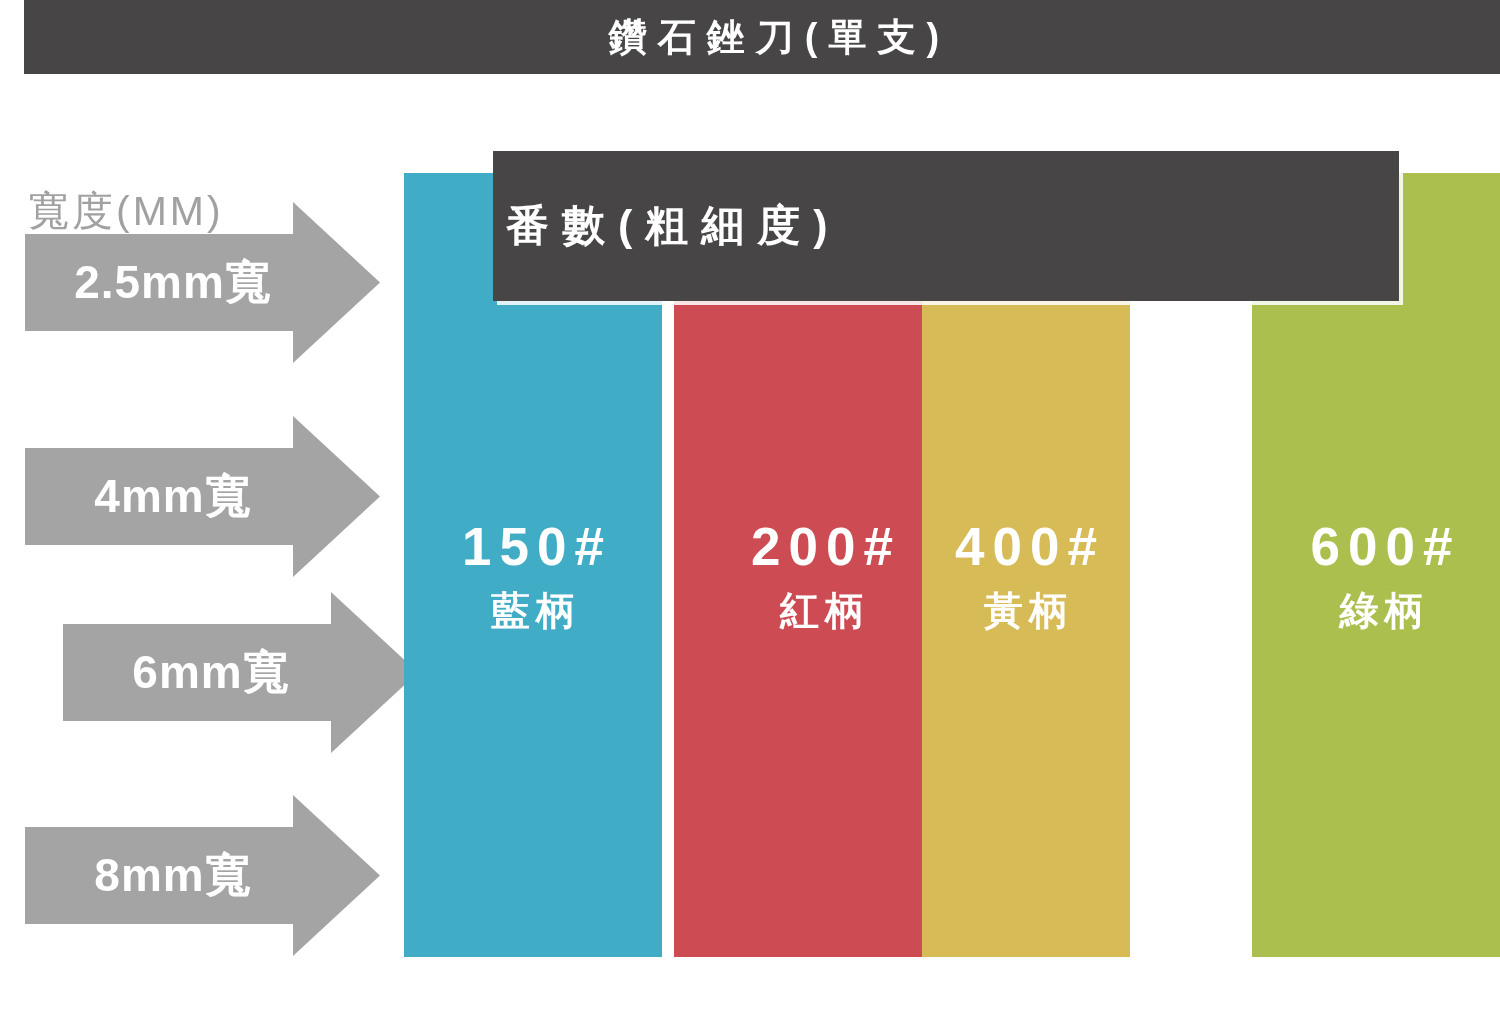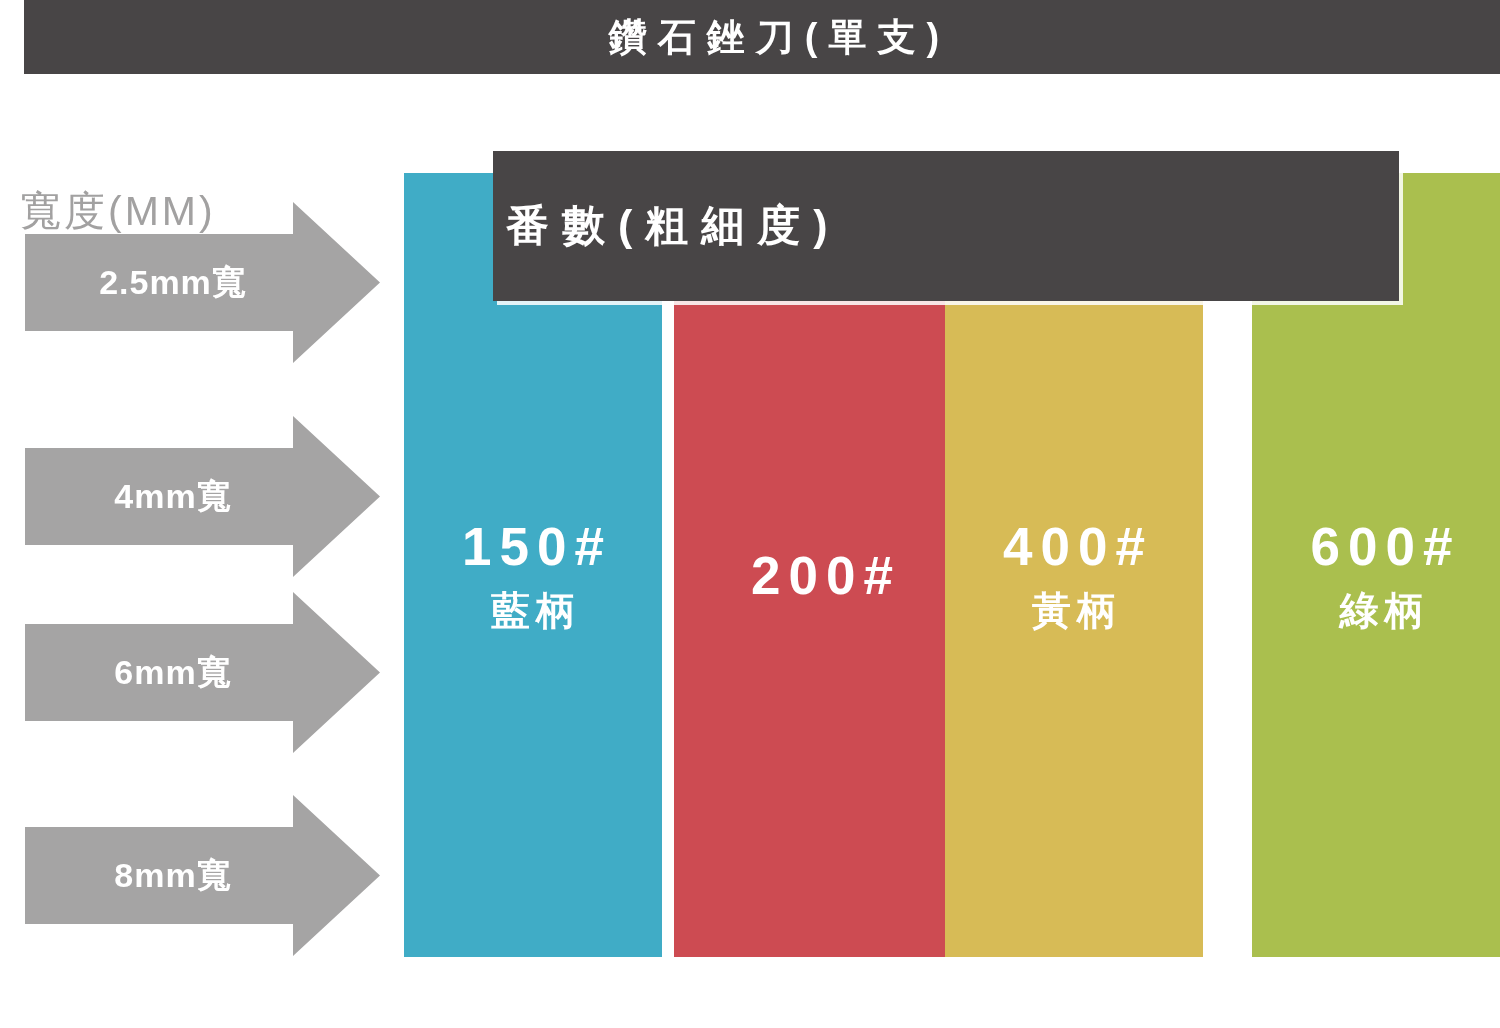--- a/index.html
+++ b/index.html
@@ -30,21 +30,21 @@
     font-size: 38px;
     font-weight: bold;
     letter-spacing: 11px;
     padding-left: 11px; 
     white-space: nowrap;
   }
 
   
   .width-label {
     position: absolute;
-    left: 20px; top: 184px;
+    left: 28px; top: 184px;
     font-size: 41px;
     font-weight: normal;
     color: #a2a1a1;
     letter-spacing: 3px;
     white-space: nowrap;
   }
 
   
   .arrow {
     position: absolute;
@@ -60,47 +60,47 @@
   }
   .arrow .arrow-label {
     position: absolute;
     left: 0; top: 0;
     width: 268px; height: 161px;
     display: flex;
     align-items: center;
     justify-content: center;
     transform: translateX(14px);
     color: #ffffff;
-    font-size: 34px;
+    font-size: 46px;
     font-weight: bold;
     letter-spacing: 1px;
     white-space: nowrap;
   }
   .arrow-1 { top: 202px; }
   .arrow-2 { top: 416px; padding-left: 39px; }
-  .arrow-3 { top: 592px; }
+  .arrow-3 { top: 592px; margin-left: 38px; }
   .arrow-4 { top: 795px; }
 
   
   .column {
     position: absolute;
     top: 173px;
     height: 784px;
     display: flex;
     flex-direction: column;
     align-items: center;
     justify-content: center;
     padding-top: 20px;
     box-sizing: border-box;
     color: #ffffff;
     text-align: center;
   }
   .col-1 { left: 404px;  width: 258px; }
   .col-2 { left: 674px;  width: 296px; }
-  .col-3 { left: 945px;  width: 258px; }
+  .col-3 { left: 922px;  width: 208px; }
   .col-4 { left: 1216px; width: 259px; margin-left: 36px; }
   .column .grit {
     font-size: 53px;
     font-weight: bold;
     letter-spacing: 8px;
     padding-left: 8px;
     line-height: 1.0;
   }
   .column .handle {
     font-size: 39px;
@@ -169,20 +169,21 @@
     <span class="arrow-label">8mm寬</span>
   </div>
 
   <div class="column col-1" style="background-color: rgb(64, 172, 198);">
     <div class="grit">150#</div>
     <div class="handle">藍柄</div>
   </div>
 
   <div class="column col-2" style="background-color: rgb(205, 75, 82);">
     <div class="grit">200#</div>
+    <div class="handle">紅柄</div>
   </div>
 
   <div class="column col-3" style="background-color: rgb(215, 187, 86);">
     <div class="grit">400#</div>
     <div class="handle">黃柄</div>
   </div>
 
   <div class="column col-4" style="background-color: rgb(170, 191, 78);">
     <div class="grit">600#</div>
     <div class="handle">綠柄</div>

